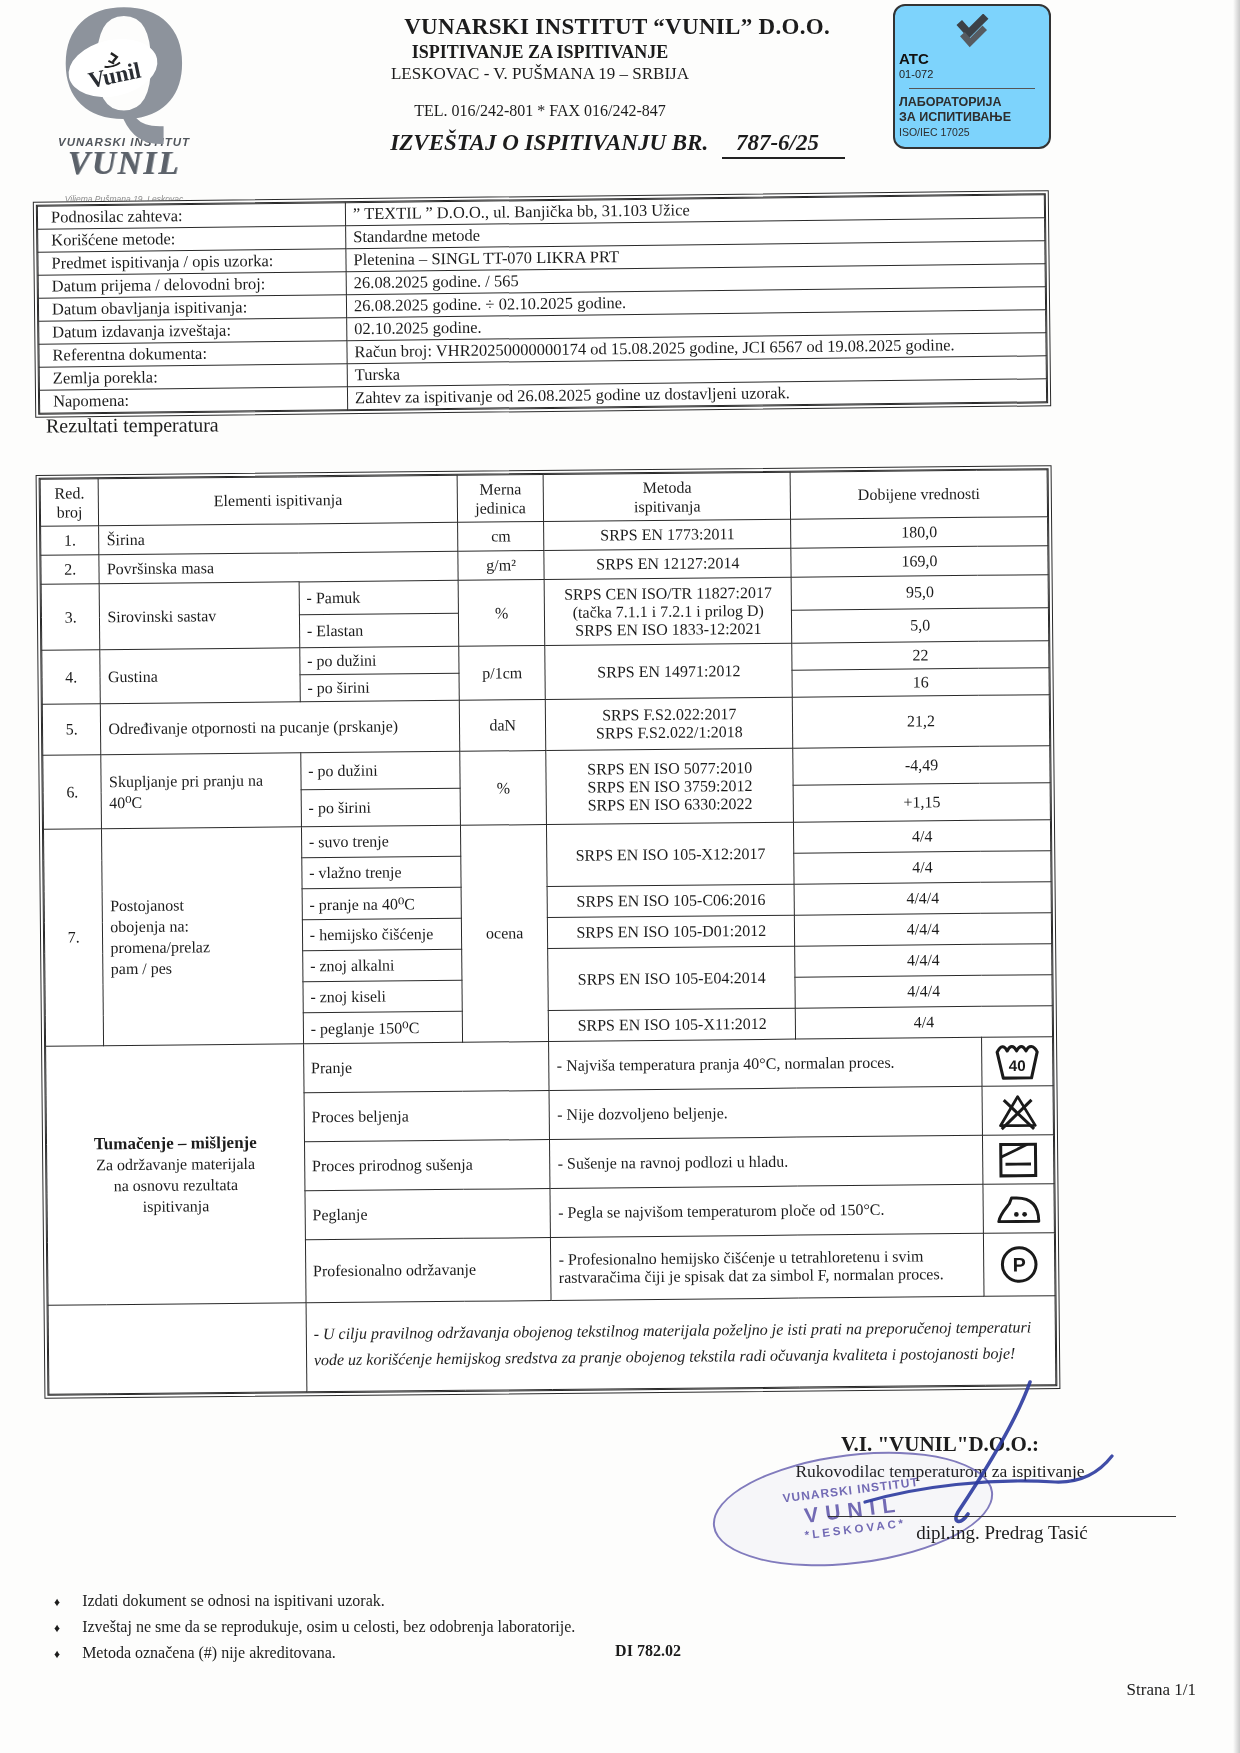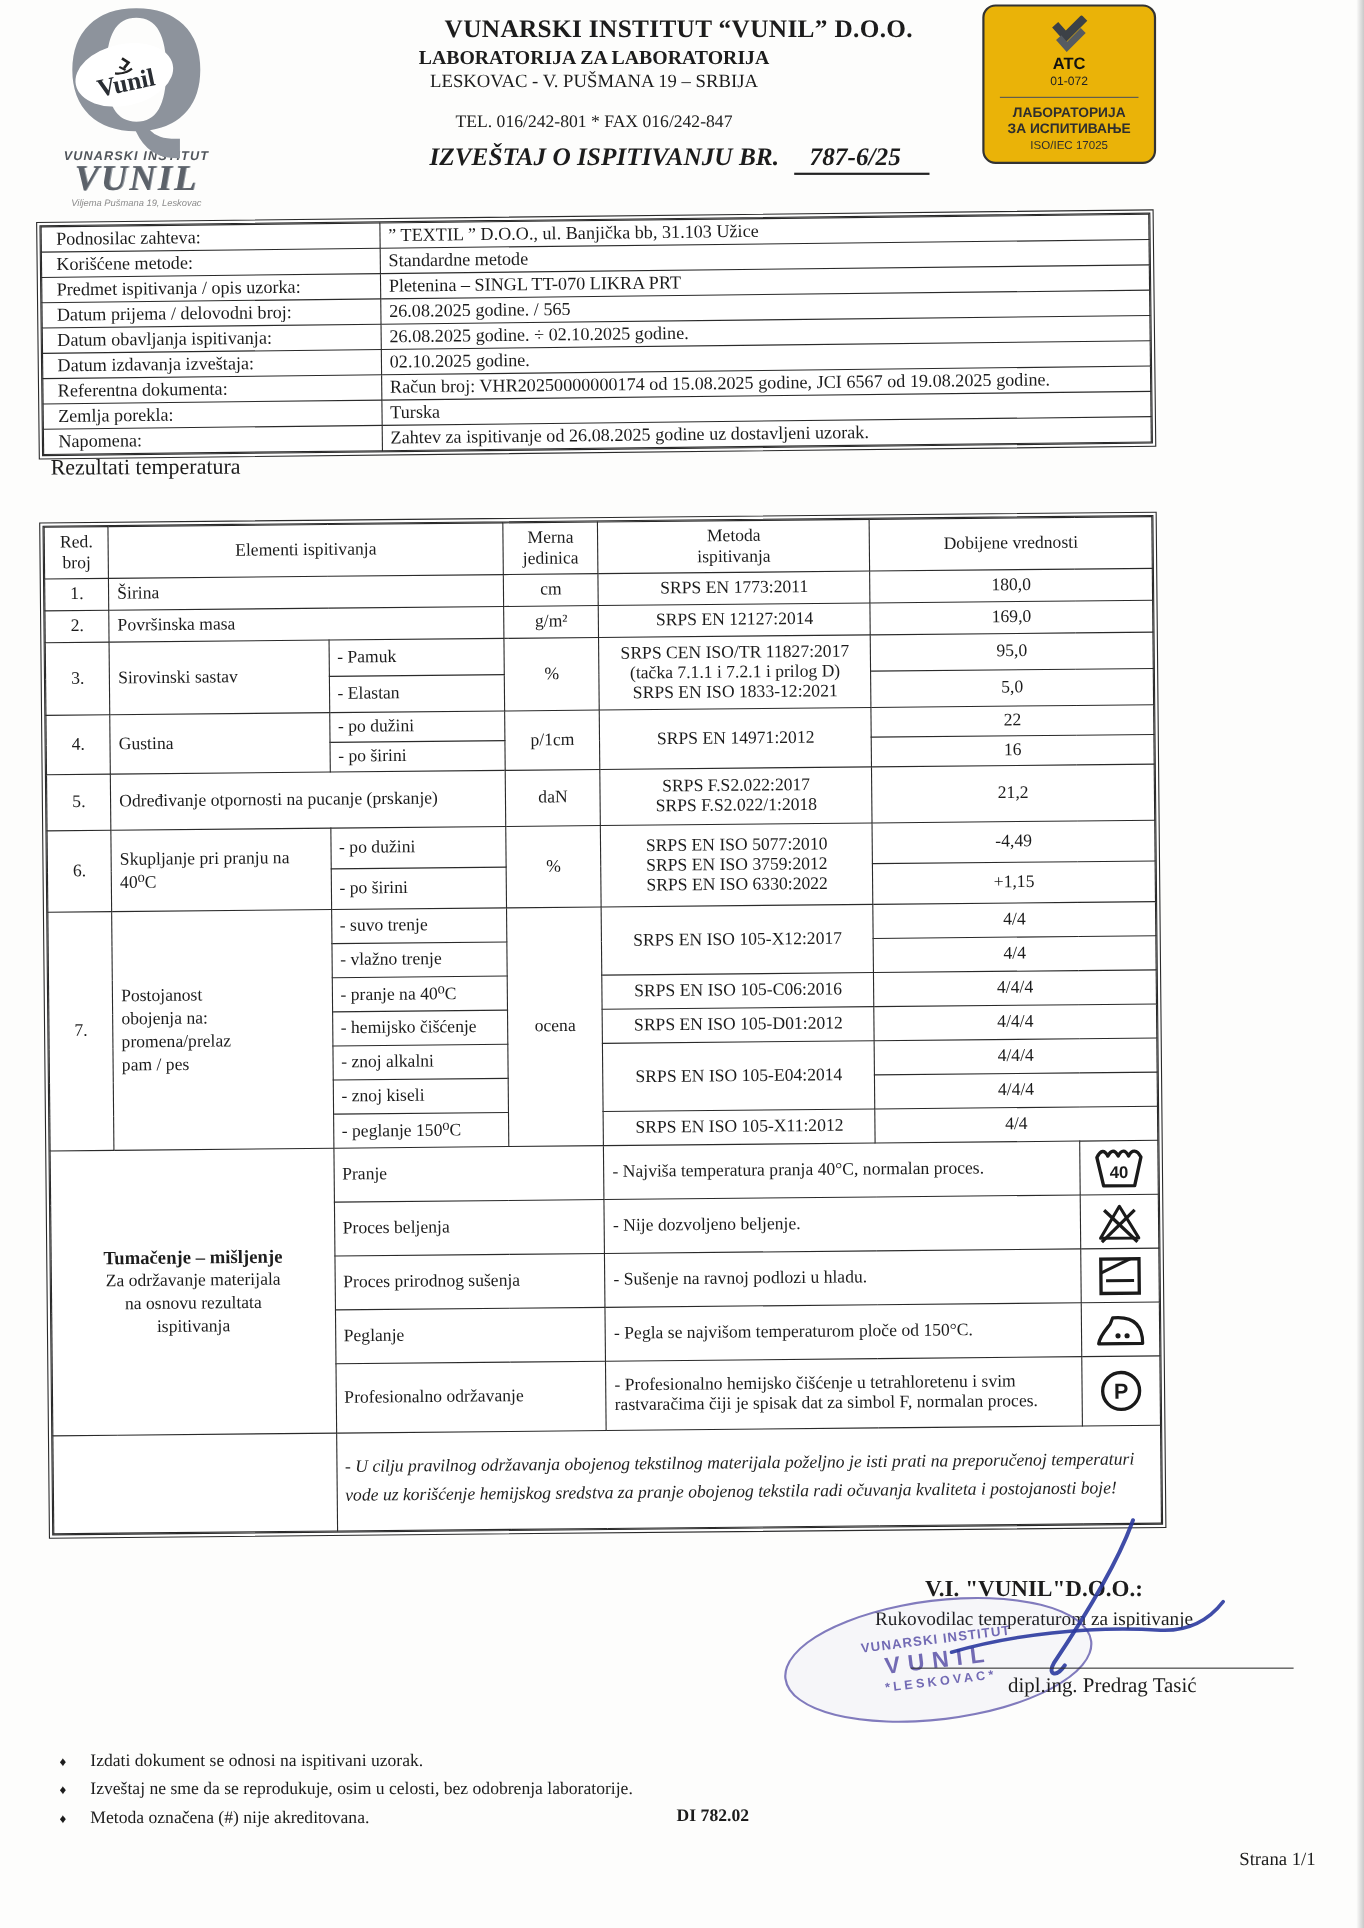--- a/index.html
+++ b/index.html
@@ -18,33 +18,33 @@
   .q-letter{font-family:"DejaVu Serif",serif;font-weight:bold;font-size:148px;
     line-height:118px;color:#8d939c;}
   .vunil-oval{position:absolute;left:34px;top:34px;width:90px;height:56px;background:#fff;
     border-radius:50%;display:flex;flex-direction:column;align-items:center;justify-content:center;
     transform:rotate(-12deg);}
   .vunil-oval .w{font-weight:bold;font-size:23px;color:#2a2e34;line-height:18px;}
   .logo-inst{margin-top:8px;font-size:11.5px;font-weight:bold;font-style:italic;
     color:#51565c;letter-spacing:1px;}
   .logo-word{font-size:33px;font-weight:900;font-style:italic;color:#5c626a;
     letter-spacing:2px;line-height:30px;text-shadow:1px 0 #9aa0a6;}
-  .logo-addr{font-size:8.5px;font-style:italic;color:#8b8b8b;margin-top:1px;}
+  .logo-addr{font-size:8.5px;font-style:italic;color:#8b8b8b;margin-top:16px;}
 
   .org-block{position:absolute;left:250px;top:14px;width:580px;text-align:center;}
   .org-name{font-size:23px;font-weight:bold;letter-spacing:.3px;text-align:right;}
   .org-sub{font-size:18px;font-weight:bold;margin-top:2px;}
   .org-addr{font-size:17px;margin-top:1px;text-align:center;}
   .org-tel{font-size:16px;margin-top:18px;}
   .report-line{position:absolute;left:235px;top:130px;width:610px;text-align:right;
     font-weight:bold;font-style:italic;font-size:23px;}
   .report-no{display:inline-block;border-bottom:2.2px solid #222;padding:0 26px 1px 14px;margin-left:8px;}
 
   .atc-badge{position:absolute;left:893px;top:4px;width:146px;border:2px solid #333;
-    border-radius:12px;background:#eab308;text-align:center;padding:8px 4px 9px;}
+    border-radius:12px;background:#7dd3fc;padding:8px 4px 9px;}
   .atc-label{font-size:15px;font-weight:bold;color:#111;margin-top:2px;}
   .atc-code{font-size:11px;color:#222;margin-top:1px;}
   .atc-sep{border-top:1.3px solid #555;margin:8px 10px 6px;}
   .atc-cyr{font-size:12.5px;font-weight:bold;color:#2e2e2e;line-height:15px;}
   .atc-iso{font-size:10.5px;color:#2e2e2e;margin-top:1px;}
 
   
   .frame{border:4px double #2a2a2a;background:#fff;}
   table.doc{border-collapse:collapse;width:100%;table-layout:fixed;}
   table.doc td{border:1.5px solid #2a2a2a;padding:1px 7px;vertical-align:middle;
@@ -114,21 +114,21 @@
       <span class="w">Vunil</span>
     </div>
   </div>
   <div class="logo-inst sans">VUNARSKI INSTITUT</div>
   <div class="logo-word">VUNIL</div>
   <div class="logo-addr sans">Viljema Pušmana 19, Leskovac</div>
 </div>
 
 <div class="org-block">
   <div class="org-name">VUNARSKI INSTITUT “VUNIL” D.O.O.</div>
-  <div class="org-sub">LABORATORIJA ZA LABORATORIJA</div>
+  <div class="org-sub">ISPITIVANJE ZA ISPITIVANJE</div>
   <div class="org-addr">LESKOVAC - V. PUŠMANA 19 – SRBIJA</div>
   <div class="org-tel">TEL. 016/242-801 * FAX  016/242-847</div>
 </div>
 
 <div class="report-line">
   <span>IZVEŠTAJ O ISPITIVANJU BR.</span>
   <span class="report-no">787-6/25</span>
 </div>
 
 <div class="atc-badge sans">

